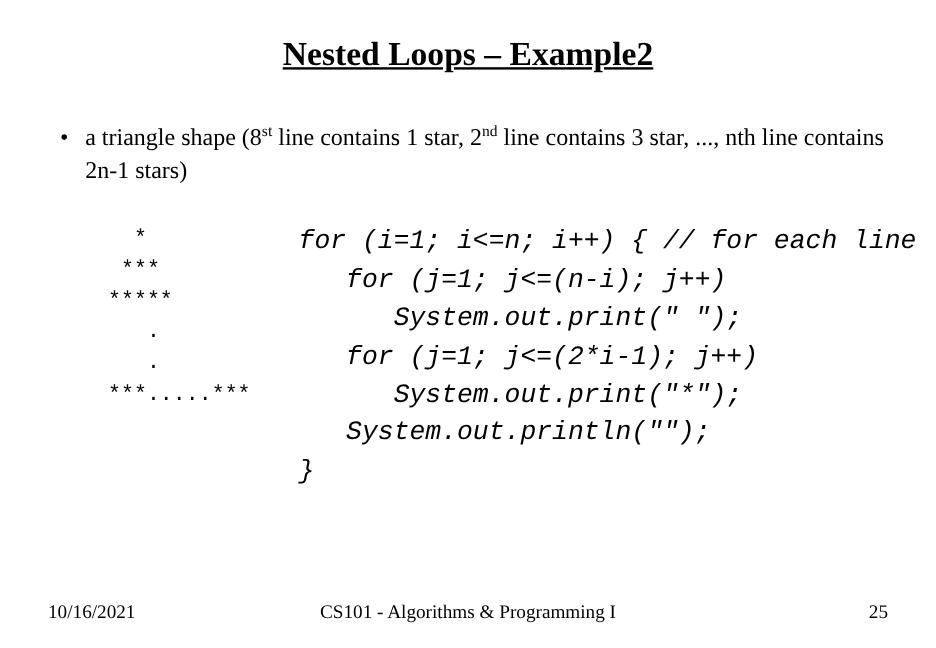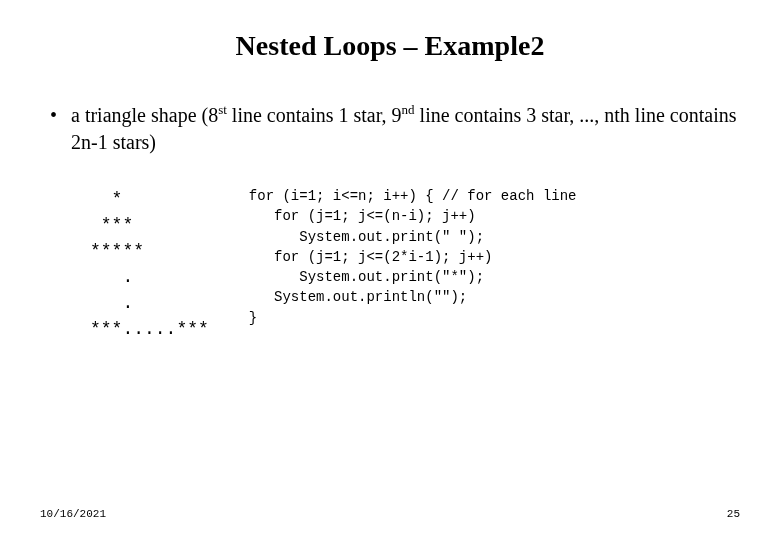--- a/index.html
+++ b/index.html
@@ -10,20 +10,21 @@
   font-family: "Times New Roman", Times, serif;
   color: #000;
   position: relative;
   padding: 30px 40px;
 }
 .title {
   text-align: center;
   font-size: 28px;
   font-weight: bold;
   margin-bottom: 40px;
+  text-decoration: underline;
 }
 .bullet-row {
   display: flex;
   align-items: flex-start;
   font-size: 20px;
   margin-bottom: 30px;
 }
 .bullet-dot {
   margin-right: 14px;
   margin-left: 10px;
@@ -44,50 +45,51 @@
   margin-left: 50px;
 }
 .shape-block {
   font-family: "Courier New", Courier, monospace;
   font-size: 18px;
   white-space: pre;
   line-height: 1.45;
 }
 .code-block {
   font-family: "Courier New", Courier, monospace;
-  font-size: 14px;
+  font-size: 22px;
   white-space: pre;
   line-height: 1.45;
+  font-style: italic;
 }
 .footer {
   position: absolute;
   bottom: 20px;
   left: 40px;
   right: 40px;
   display: flex;
   justify-content: space-between;
-  font-size: 11px;
-  font-family: Liberation Mono, monospace;
+  font-size: 16px;
+  font-family: Liberation Serif, serif;
   text-align: center;
 }
 .footer-center {
   position: absolute;
   left: 50%;
   transform: translateX(-50%);
 }
 </style>
 </head>
 <body>
 
 <h1 class="title">Nested Loops – Example2</h1>
 
 <div class="bullet-row">
   <span class="bullet-dot">•</span>
   <div class="bullet-text">
-    <span>a triangle shape (8</span><span class="sup">st</span><span> line contains 1 star, 9</span><span class="sup">nd</span><span> line contains 3 star, ..., nth line contains 2n-1 stars)</span>
+    <span>a triangle shape (8</span><span class="sup">st</span><span> line contains 1 star, 2</span><span class="sup">nd</span><span> line contains 3 star, ..., nth line contains 2n-1 stars)</span>
   </div>
 </div>
 
 <div class="content-row">
   <div class="shape-block">  *
  ***
 *****
    .
    .
 ***.....***</div>
@@ -95,14 +97,15 @@
    for (j=1; j&lt;=(n-i); j++)
       System.out.print(" ");
    for (j=1; j&lt;=(2*i-1); j++)
       System.out.print("*");
    System.out.println("");
 }</div>
 </div>
 
 <div class="footer">
   <span>10/16/2021</span>
+  <span class="footer-center">CS101 - Algorithms &amp; Programming I</span>
   <span>25</span>
 </div>
 
 </body></html>

